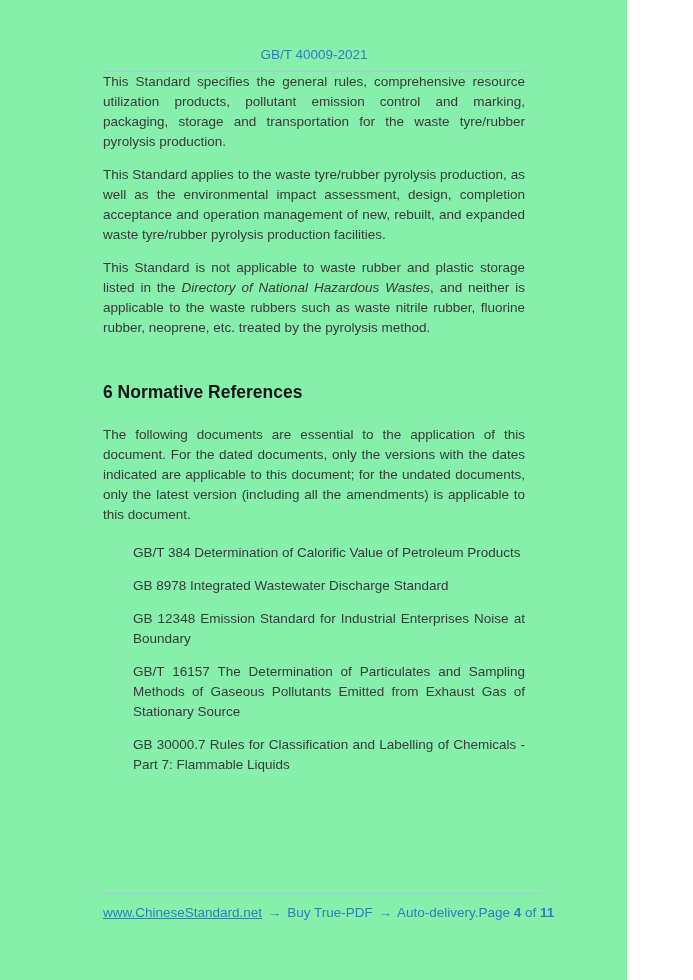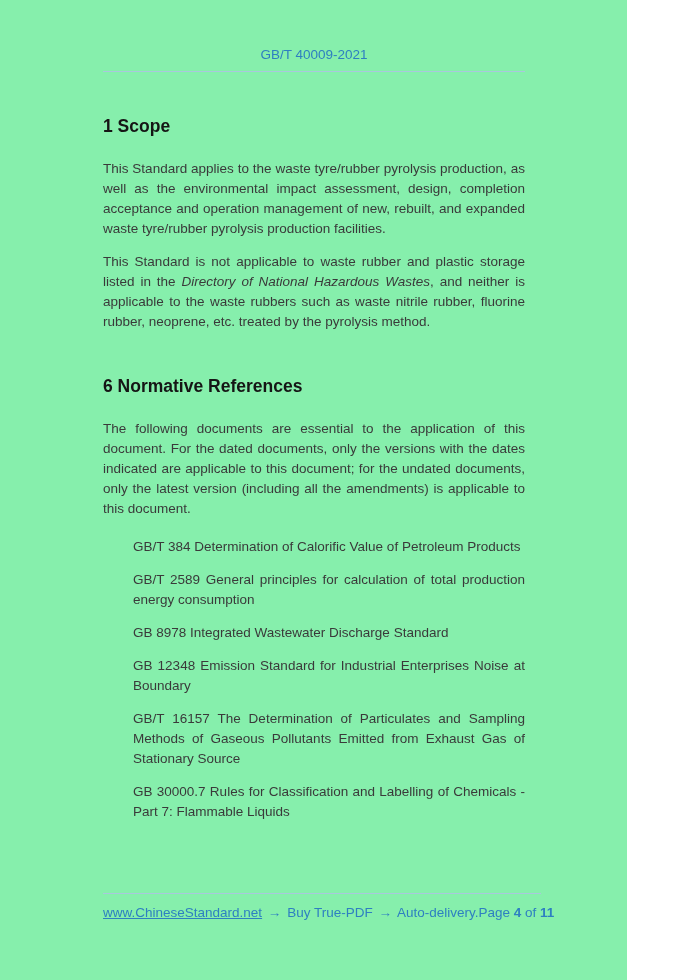--- a/index.html
+++ b/index.html
@@ -95,31 +95,30 @@
 <div class="page">
   <div class="content">
 
     <div class="doc-header">
       <span>GB/T 40009-2021</span>
     </div>
     <hr class="header-rule">
 
 
     <section>
-      <h2 class="section-heading">1 Scope</h2>
+      <p class="para">This Standard specifies the general rules, comprehensive resource utilization products, pollutant emission control and marking, packaging, storage and transportation for the waste tyre/rubber pyrolysis production.</p>
       <p class="para">This Standard applies to the waste tyre/rubber pyrolysis production, as well as the environmental impact assessment, design, completion acceptance and operation management of new, rebuilt, and expanded waste tyre/rubber pyrolysis production facilities.</p>
       <p class="para"><span>This Standard is not applicable to waste rubber and plastic storage listed in the </span><em>Directory of National Hazardous Wastes</em><span>, and neither is applicable to the waste rubbers such as waste nitrile rubber, fluorine rubber, neoprene, etc. treated by the pyrolysis method.</span></p>
     </section>
 
     <section>
       <h2 class="section-heading">6 Normative References</h2>
       <p class="para">The following documents are essential to the application of this document. For the dated documents, only the versions with the dates indicated are applicable to this document; for the undated documents, only the latest version (including all the amendments) is applicable to this document.</p>
       <div class="ref-list">
         <div class="ref-item">GB/T 384 Determination of Calorific Value of Petroleum Products</div>
-        <div class="ref-item">GB/T 2589 General principles for calculation of total production energy consumption</div>
         <div class="ref-item">GB 8978 Integrated Wastewater Discharge Standard</div>
         <div class="ref-item">GB 12348 Emission Standard for Industrial Enterprises Noise at Boundary</div>
         <div class="ref-item">GB/T 16157 The Determination of Particulates and Sampling Methods of Gaseous Pollutants Emitted from Exhaust Gas of Stationary Source</div>
         <div class="ref-item">GB 30000.7 Rules for Classification and Labelling of Chemicals - Part 7: Flammable Liquids</div>
       </div>
     </section>
 
   </div>
 
   <div class="doc-footer">

